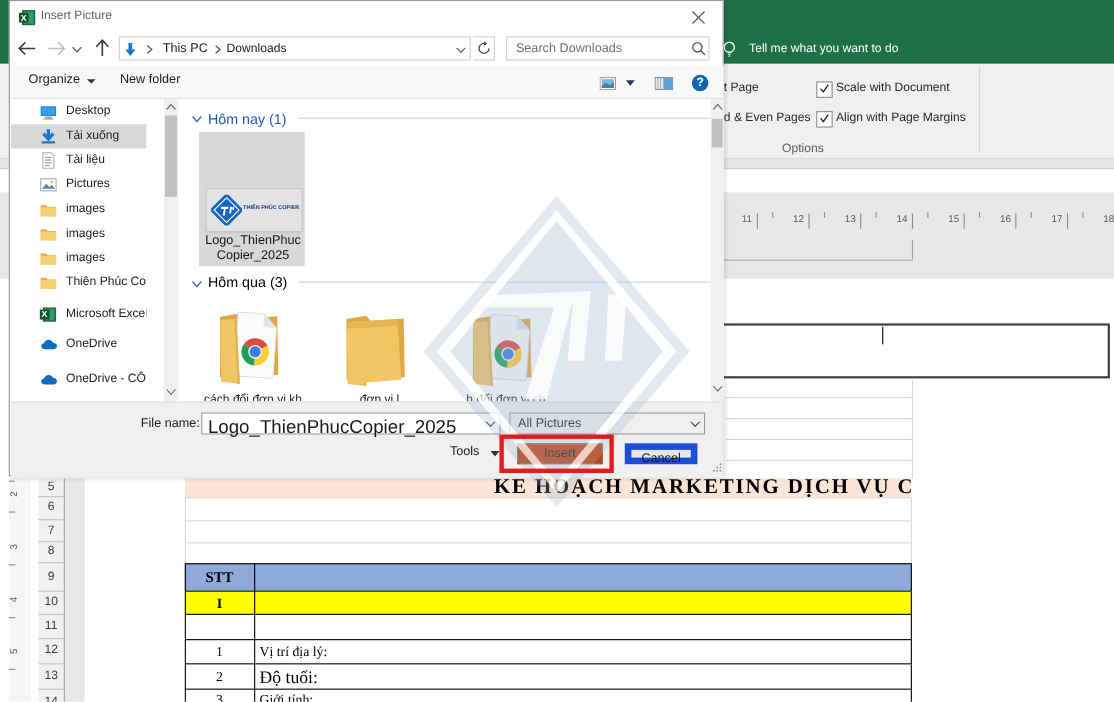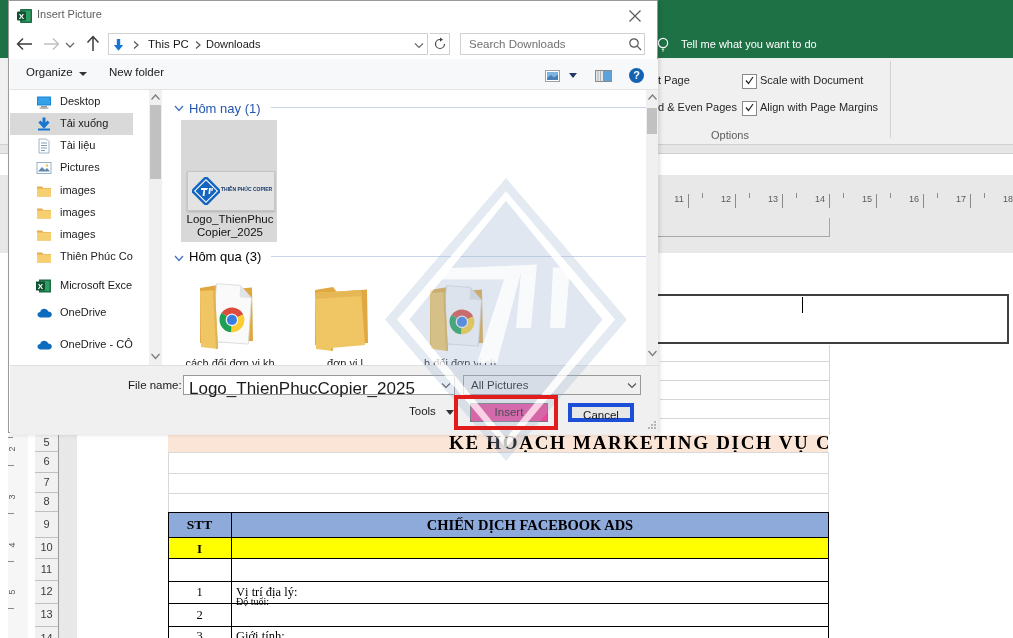--- a/index.html
+++ b/index.html
@@ -115,33 +115,32 @@
   <div class="abs" style="left:168px;top:452px;width:661px;height:1px;background:#d9d9d9"></div>
   <div class="abs" style="left:168px;top:473px;width:661px;height:1px;background:#d9d9d9"></div>
   <div class="abs" style="left:168px;top:493px;width:661px;height:1px;background:#d9d9d9"></div>
   <div class="abs" style="left:168px;top:452px;width:1px;height:60px;background:#d9d9d9"></div>
   <div class="abs" style="left:828px;top:452px;width:1px;height:60px;background:#d9d9d9"></div>
 
   <div class="abs" style="left:168px;top:512px;width:786px;height:126px">
 
     <div class="abs" style="left:0;top:0;width:661px;height:26px;background:#8eaadb;border:1px solid #000;box-sizing:border-box"></div>
     <div class="abs serif" style="left:0;top:5px;width:63px;text-align:center;font-size:13.5px;font-weight:bold">STT</div>
-    <div class="abs serif" style="left:63px;top:5px;width:598px;text-align:center;font-size:14.5px;font-weight:bold">CHIẾN DỊCH FACEBOOK ADS</div>
 
     <div class="abs" style="left:0;top:26px;width:661px;height:21px;background:#ffff00;border:1px solid #000;border-top:none;box-sizing:border-box"></div>
     <div class="abs serif" style="left:0;top:29px;width:63px;text-align:center;font-size:13px;font-weight:bold">I</div>
 
     <div class="abs" style="left:0;top:47px;width:661px;height:22px;border-left:1px solid #000;border-right:1px solid #000;box-sizing:border-box"></div>
 
     <div class="abs" style="left:0;top:69px;width:661px;height:23px;border:1px solid #000;box-sizing:border-box"></div>
     <div class="abs serif" style="left:0;top:73px;width:63px;text-align:center;font-size:12.5px">1</div>
     <div class="abs serif" style="left:68px;top:73px;font-size:12.5px">Vị trí địa lý:</div>
     <div class="abs" style="left:0;top:92px;width:661px;height:23px;border:1px solid #000;border-top:none;box-sizing:border-box"></div>
     <div class="abs serif" style="left:0;top:96px;width:63px;text-align:center;font-size:12.5px">2</div>
-    <div class="abs serif" style="left:68px;top:84px;font-size:10px">Độ tuổi:</div>
+    <div class="abs serif" style="left:68px;top:96px;font-size:16px">Độ tuổi:</div>
     <div class="abs" style="left:0;top:115px;width:661px;height:23px;border:1px solid #000;border-top:none;border-bottom:none;box-sizing:border-box"></div>
     <div class="abs serif" style="left:0;top:117px;width:63px;text-align:center;font-size:12.5px">3</div>
     <div class="abs serif" style="left:68px;top:117px;font-size:12.5px">Giới tính:</div>
 
     <div class="abs" style="left:63px;top:0;width:1px;height:138px;background:#000"></div>
   </div>
 </div>
 
 <div class="abs" id="dlg" style="left:8px;top:0;width:650px;height:433px;background:#fff;border:1px solid #9a9a9a;box-sizing:border-box;box-shadow:2px 2px 4px rgba(0,0,0,.12)">
 
@@ -387,22 +386,22 @@
   <svg class="abs" style="left:432px;top:381px" width="10" height="8">
       <path d="M1 1.5 L5 5.5 L9 1.5" stroke="#555" stroke-width="1.2" fill="none"></path>
     </svg>
   <div class="abs" style="left:454px;top:374px;width:178px;height:20px;border:1px solid #999;background:#f0f0f0;box-sizing:border-box"></div>
   <div class="abs" style="left:462px;top:378px;font-size:11.5px;color:#1a1a1a">All Pictures</div>
   <svg class="abs" style="left:618px;top:381px" width="10" height="8">
       <path d="M1 1.5 L5 5.5 L9 1.5" stroke="#555" stroke-width="1.2" fill="none"></path>
     </svg>
   <div class="abs" style="left:400px;top:404px;font-size:11.5px;color:#1a1a1a">Tools</div>
   <div class="abs" style="left:437px;top:409px;width:0;height:0;border-left:4px solid transparent;border-right:4px solid transparent;border-top:5px solid #333"></div>
-  <div class="abs" style="left:461px;top:402px;width:78px;height:19px;border:1px solid #767676;background:#ec4899;box-sizing:border-box;text-align:center;font-size:11.5px;color:#1a1a1a;line-height:17px">Insert</div>
-  <div class="abs" style="left:559px;top:402px;width:66px;height:19px;border:4px solid #1d4ed8;background:#e7e7e7;box-sizing:border-box;text-align:center;font-size:11.5px;color:#1a1a1a;line-height:17px">Cancel</div>
+  <div class="abs" style="left:461px;top:402px;width:78px;height:19px;border:1px solid #767676;background:#c2410c;box-sizing:border-box;text-align:center;font-size:11.5px;color:#1a1a1a;line-height:17px">Insert</div>
+  <div class="abs" style="left:559px;top:402px;width:66px;height:19px;border:6px solid #1d4ed8;background:#e7e7e7;box-sizing:border-box;text-align:center;font-size:11.5px;color:#1a1a1a;line-height:17px">Cancel</div>
 
   <svg class="abs" style="left:638px;top:419px" width="10" height="10">
     <circle cx="8" cy="2" r="0.9" fill="#999"></circle>
       <circle cx="5" cy="5" r="0.9" fill="#999"></circle>
       <circle cx="8" cy="5" r="0.9" fill="#999"></circle>
     <circle cx="2" cy="8" r="0.9" fill="#999"></circle>
       <circle cx="5" cy="8" r="0.9" fill="#999"></circle>
       <circle cx="8" cy="8" r="0.9" fill="#999"></circle>
   </svg>
 </div>

